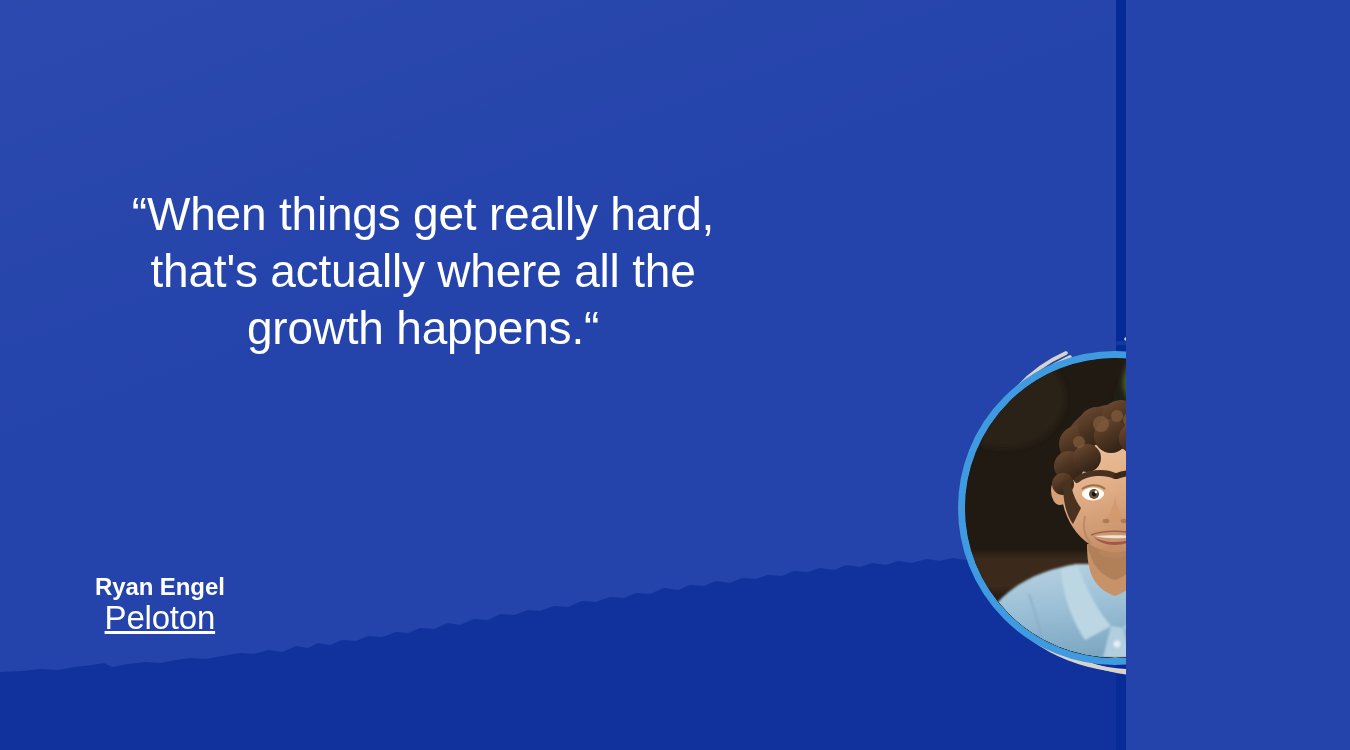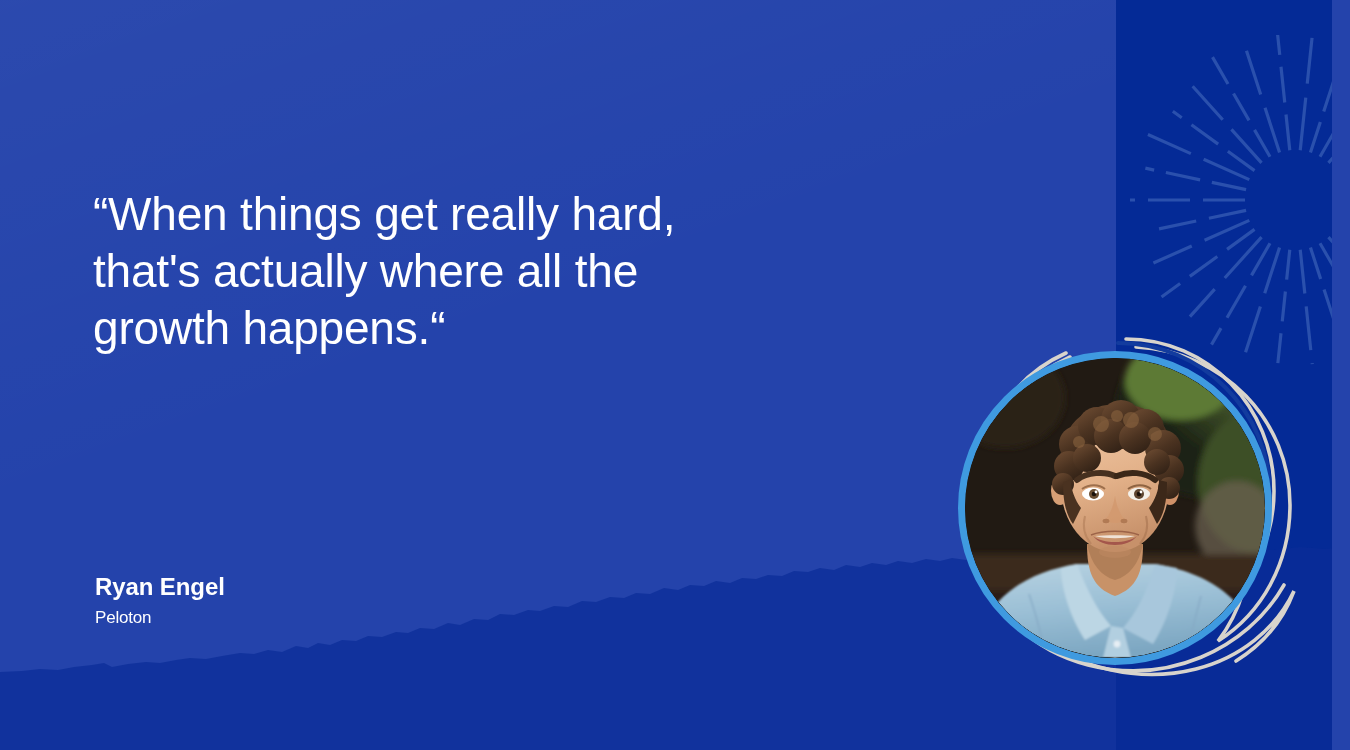--- a/index.html
+++ b/index.html
@@ -7,24 +7,25 @@
     margin: 0;
     padding: 0;
     background: #2443ab;
   }
   body {
     font-family: "Liberation Sans", sans-serif;
   }
 
   .card {
     position: relative;
-    width: 1332px;
+    width: 1126px;
     height: 750px;
     overflow: hidden;
     background: #4c1d95;
+    text-align: center;
   }
 
   
   .bg-left {
     position: absolute;
     left: 0; top: 0;
     width: 1116px; height: 750px;
     background: #2443ab;
   }
   .bg-right {
@@ -123,24 +124,25 @@
     line-height: 30px;
     letter-spacing: -0.1px;
   }
   .attr-role {
     font-size: 25px;
     font-weight: 400;
     line-height: 31px;
     letter-spacing: -0.2px;
   }
   .attr-org {
-    font-size: 17px;
+    font-size: 33px;
     font-weight: 400;
     line-height: 31px;
     letter-spacing: -0.2px;
+    text-decoration: underline;
   }
 </style>
 </head>
 <body>
 
 <div class="card">
 
   <div class="bg-left"></div>
   <div class="bg-right"></div>
   <div class="bg-left-wash"></div>

